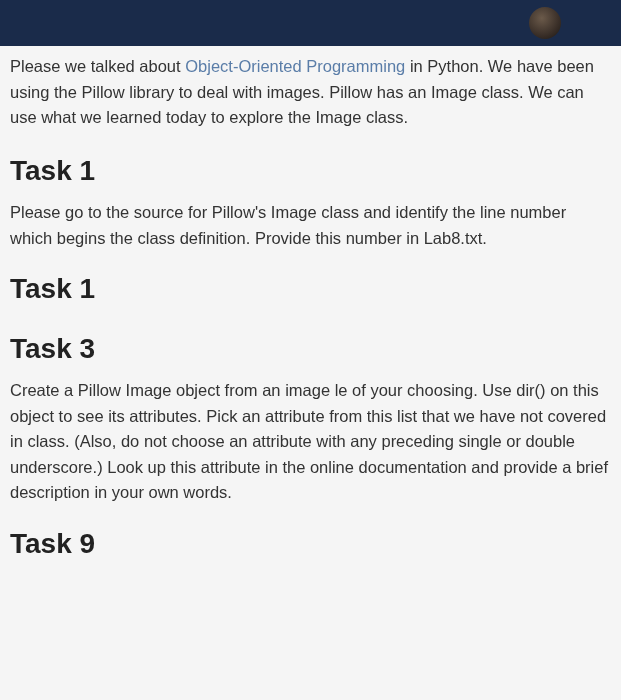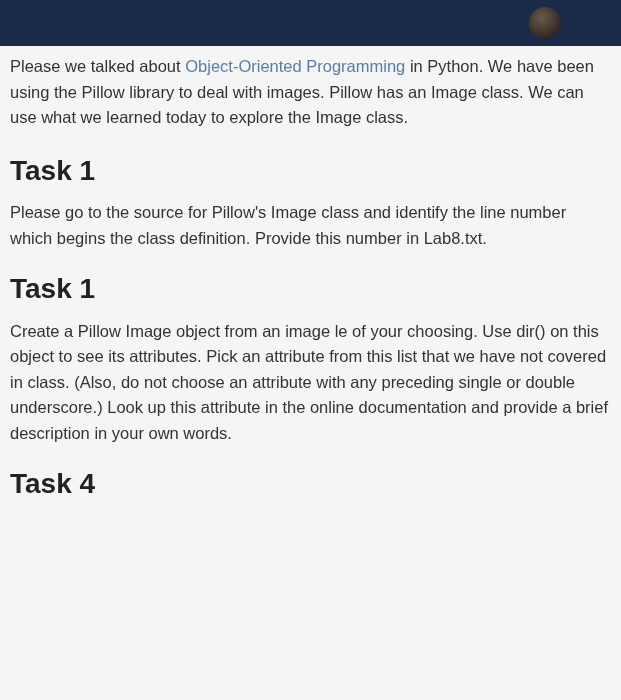--- a/index.html
+++ b/index.html
@@ -64,16 +64,17 @@
 <div class="content">
   <p class="intro">
     <span>Please we talked about </span><a class="link">Object-Oriented Programming</a><span> in Python. We have been using the Pillow library to deal with images. Pillow has an Image class. We can use what we learned today to explore the Image class.</span>
   </p>
 
   <h2>Task 1</h2>
   <p class="task-body">Please go to the source for Pillow's Image class and identify the line number which begins the class definition. Provide this number in Lab8.txt.</p>
 
   <h2>Task 1</h2>
 
+  <h2>Task 3</h2>
   <p class="task-body">Create a Pillow Image object from an image le of your choosing. Use dir() on this object to see its attributes. Pick an attribute from this list that we have not covered in class. (Also, do not choose an attribute with any preceding single or double underscore.) Look up this attribute in the online documentation and provide a brief description in your own words.</p>
 
-  <h2>Task 4</h2>
+  <h2>Task 9</h2>
 </div>
 
 </body></html>

